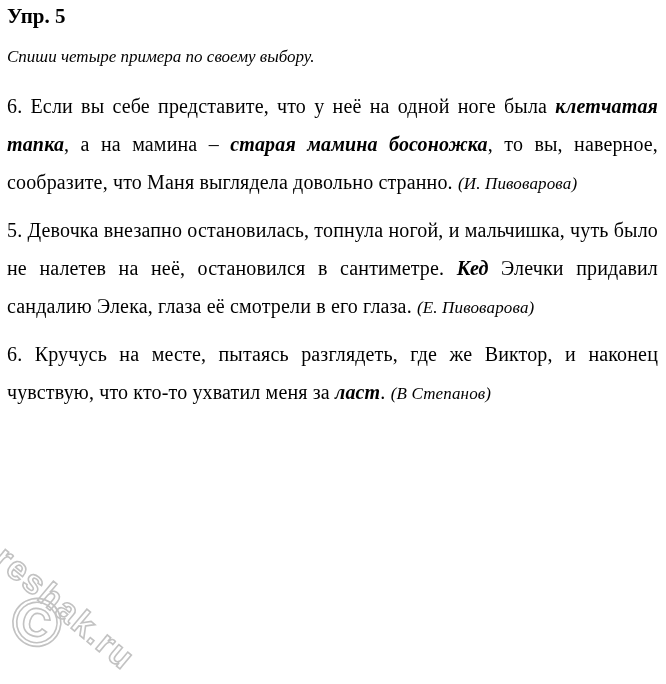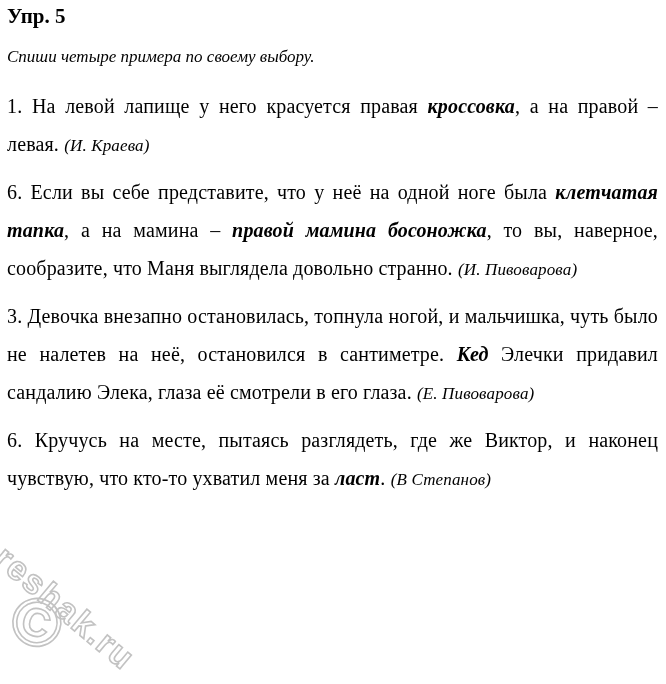--- a/index.html
+++ b/index.html
@@ -101,23 +101,22 @@
 
 <div class="page">
 
   <div class="header">
     <div class="h-left">Упр. 5</div>
   </div>
 
   <p class="task">Спиши четыре примера по своему выбору.</p>
 
   <div class="items">
-      <p class="item"><span>1. На левой лапище у него красуется правая </span><span class="term">кроссовка</span><span>, а на правой – левая. </span><span class="author">(И. Краева)</span></p>
-      <p class="item"><span>6. Если вы себе представите, что у неё на одной ноге была </span><span class="term">клетчатая тапка</span><span>, а на мамина – </span><span class="term">правой мамина босоножка</span><span>, то вы, наверное, сообразите, что Маня выглядела довольно странно. </span><span class="author">(И. Пивоварова)</span></p>
-      <p class="item"><span>3. Девочка внезапно остановилась, топнула ногой, и мальчишка, чуть было не налетев на неё, остановился в сантиметре. </span><span class="term">Кед</span><span> Элечки придавил сандалию Элека, глаза её смотрели в его глаза. </span><span class="author">(Е. Пивоварова)</span></p>
+      <p class="item"><span>6. Если вы себе представите, что у неё на одной ноге была </span><span class="term">клетчатая тапка</span><span>, а на мамина – </span><span class="term">старая мамина босоножка</span><span>, то вы, наверное, сообразите, что Маня выглядела довольно странно. </span><span class="author">(И. Пивоварова)</span></p>
+      <p class="item"><span>5. Девочка внезапно остановилась, топнула ногой, и мальчишка, чуть было не налетев на неё, остановился в сантиметре. </span><span class="term">Кед</span><span> Элечки придавил сандалию Элека, глаза её смотрели в его глаза. </span><span class="author">(Е. Пивоварова)</span></p>
       <p class="item"><span>6. Кручусь на месте, пытаясь разглядеть, где же Виктор, и наконец чувствую, что кто-то ухватил меня за </span><span class="term">ласт</span><span>. </span><span class="author">(В Степанов)</span></p>
     </div>
 
   <div class="watermark">
     <span class="wm-text">reshak.ru</span>
     <span class="wm-symbol">©</span>
   </div>
 
 </div>
 

